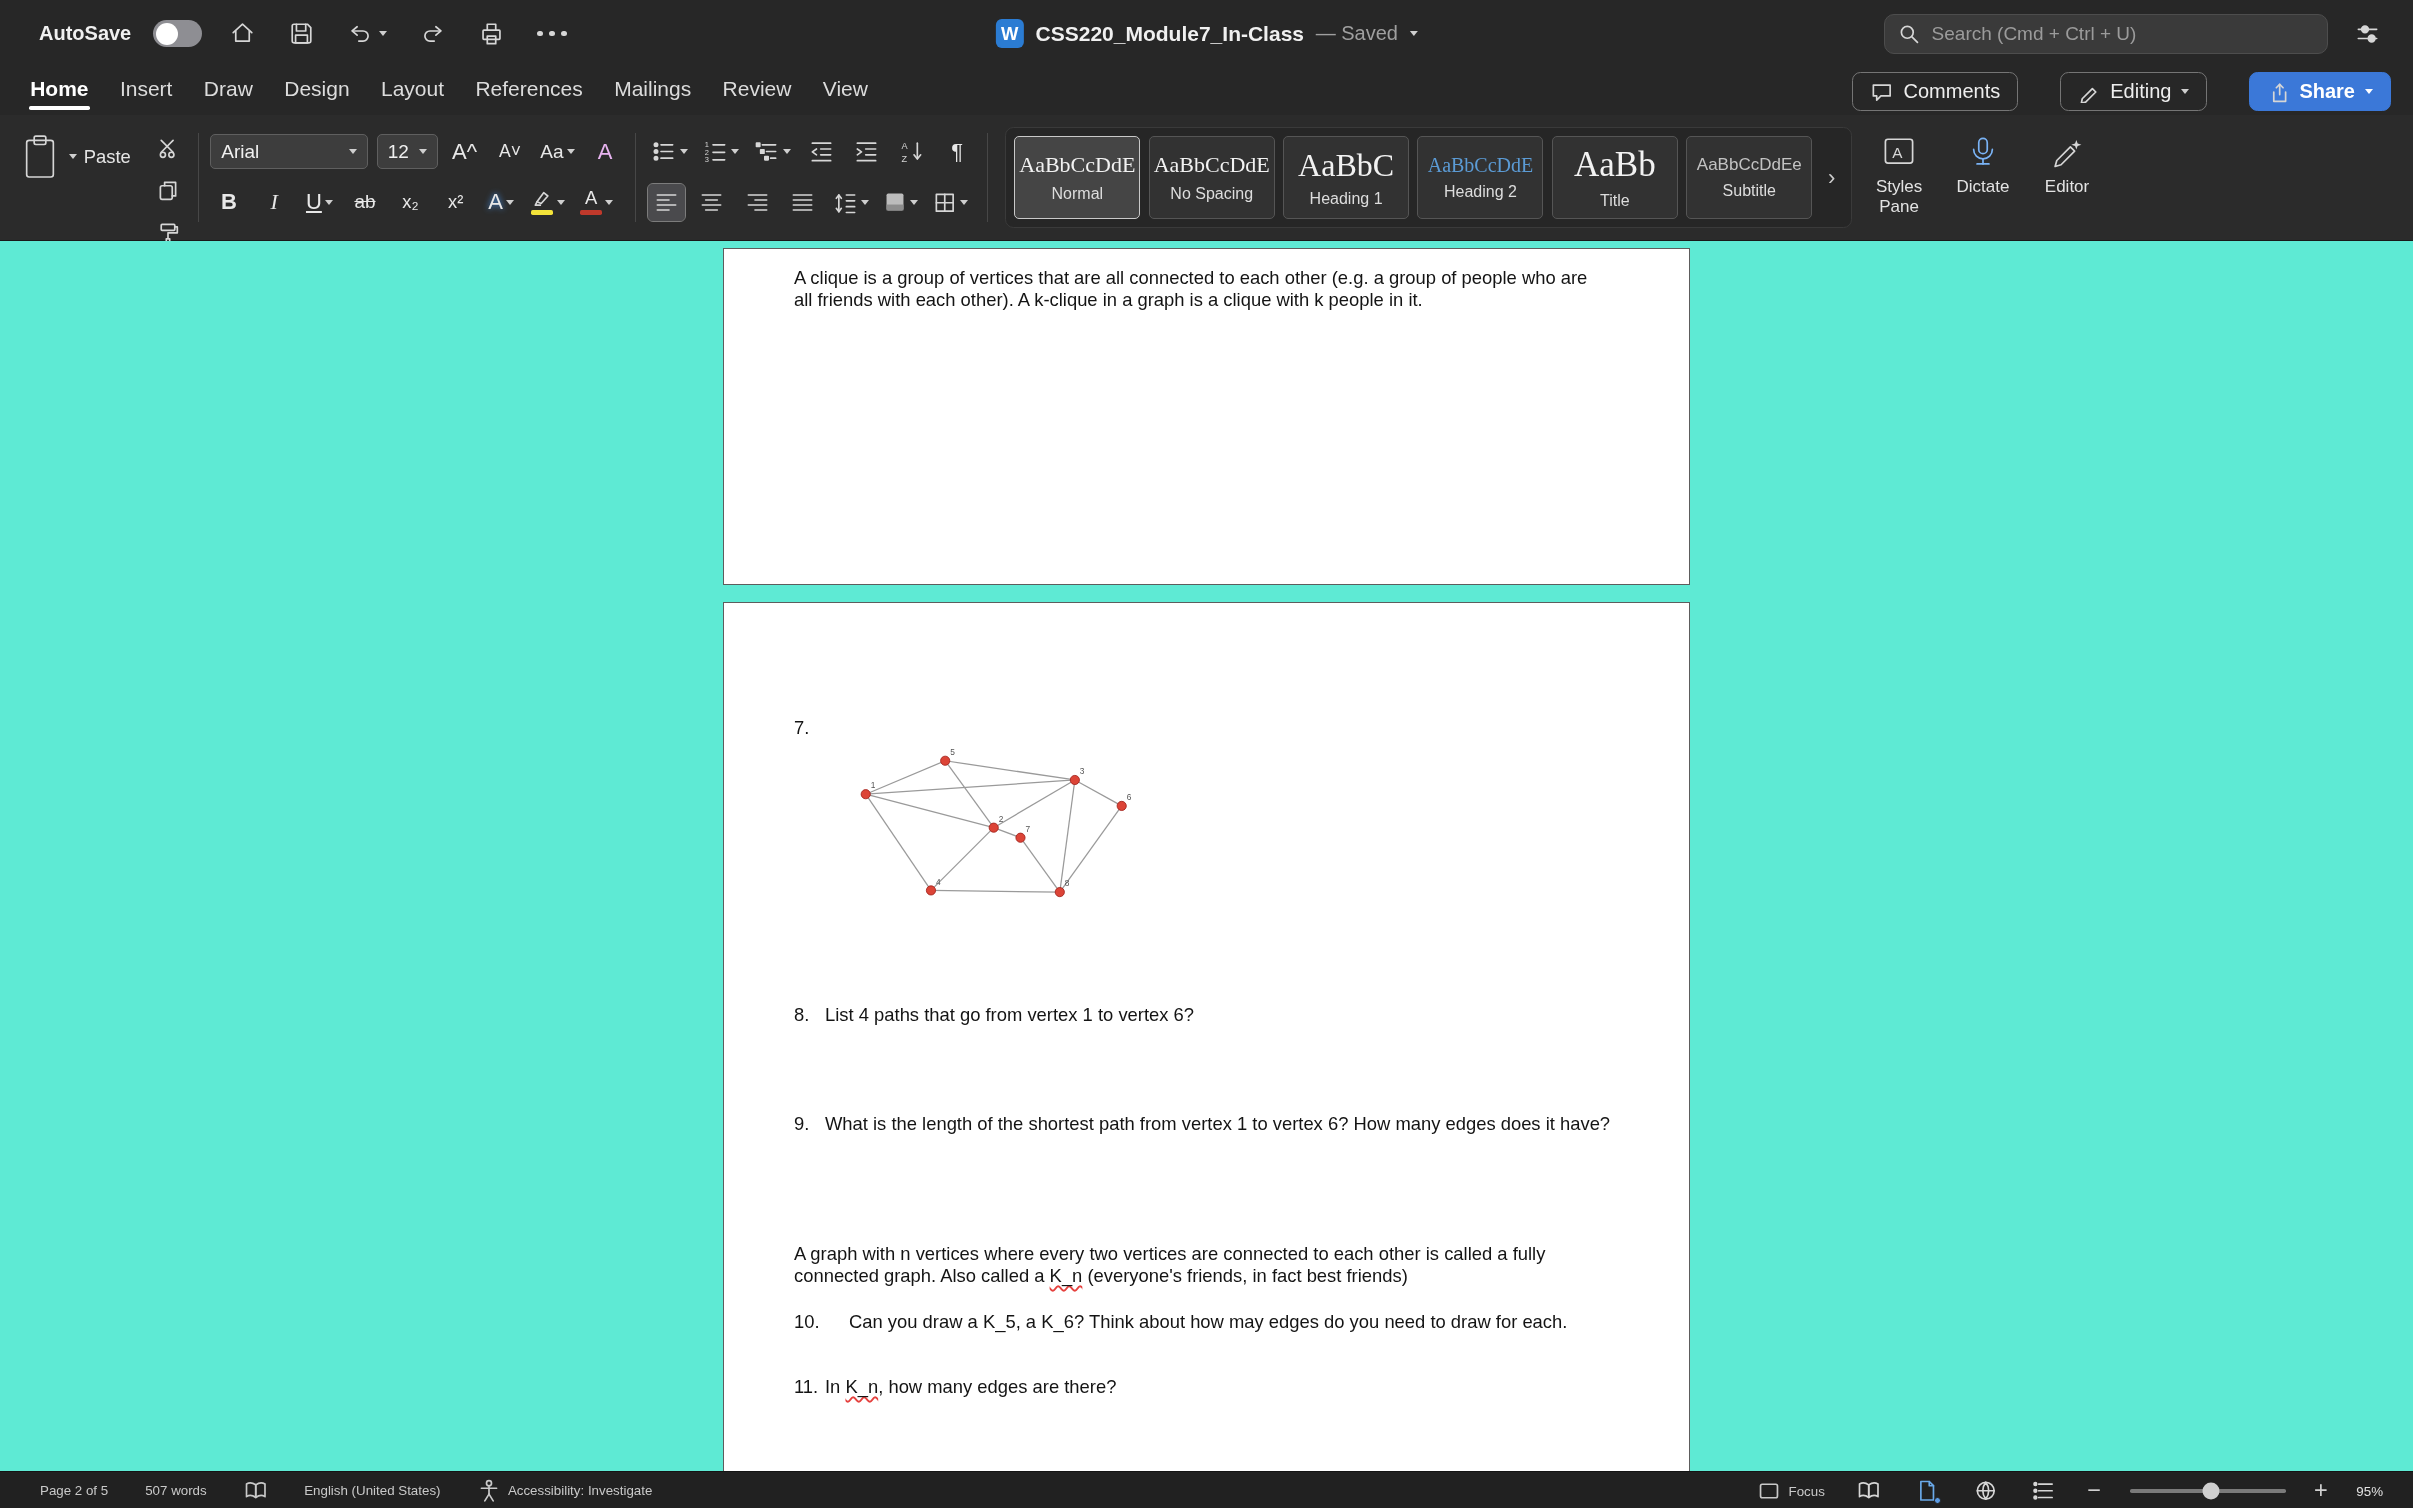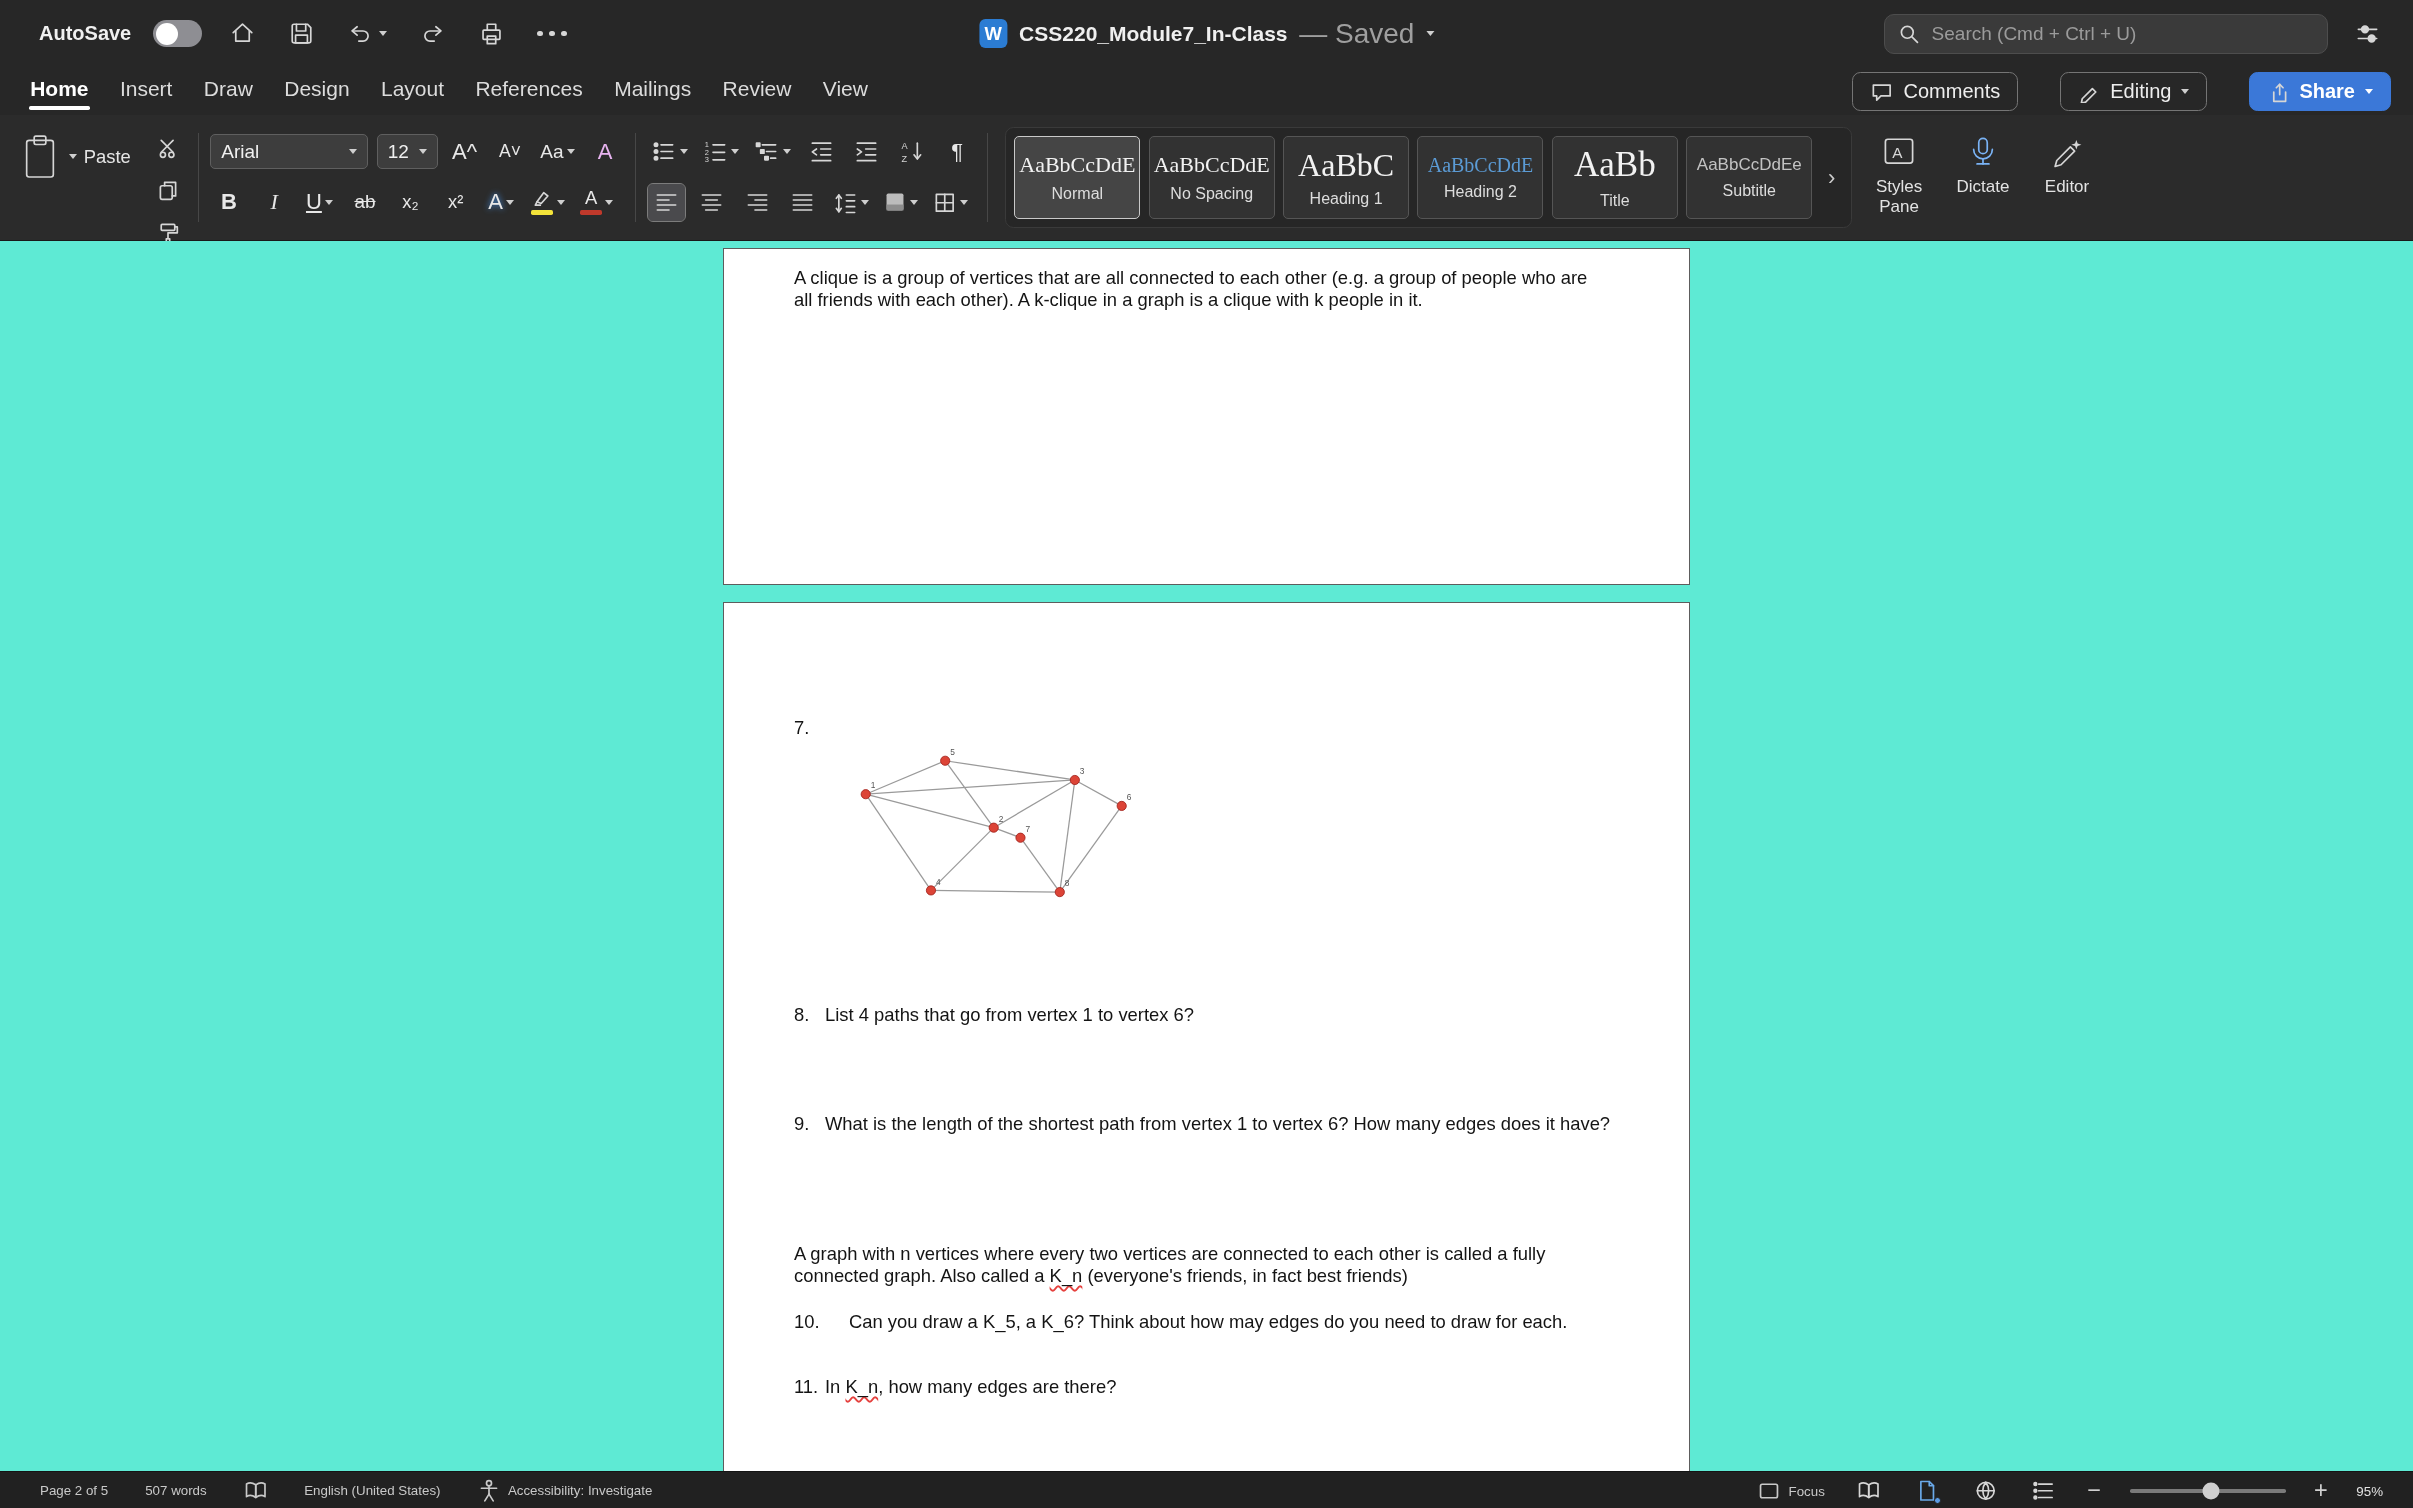--- a/index.html
+++ b/index.html
@@ -23,21 +23,21 @@
   .toggle .knob { position:absolute; left:2.5px; top:2.5px; width:22px; height:22px; border-radius:50%;
                   background:#ffffff; }
   .tbtn { display:flex; align-items:center; gap:5px; padding:5px; border-radius:6.7px; }
   .dots { display:flex; gap:5.9px; }
   .dots i { width:5.9px; height:5.9px; border-radius:50%; background:#d6d6d6; }
   .tb-center { position:absolute; left:50%; top:0; height:67px; transform:translateX(-50%);
                display:flex; align-items:center; gap:11.7px; }
   .word-logo { width:28.5px; height:28.5px; border-radius:5.9px; background:#2b7cd3; color:#fff;
                font-weight:700; font-size:18.4px; display:flex; align-items:center; justify-content:center; }
   .doc-title { font-size:21px; color:#f0f0f0; font-weight:700; }
-  .doc-status { font-size:28px; color:#9f9f9f; font-weight:400; }
+  .doc-status { font-size:20px; color:#9f9f9f; font-weight:400; }
   .tb-right { position:absolute; right:0; top:0; height:67px; display:flex; align-items:center;
               gap:22px; padding-right:28.5px; }
   .searchbox { width:444px; height:40px; border-radius:10px; background:#3a3a3a; border:0.8px solid #4d4d4d;
                display:flex; align-items:center; gap:11.7px; padding:0 13.4px; color:#9b9b9b; font-size:19px; }
 
   
   .tabrow { position:absolute; left:0; top:67px; width:2413px; height:48px; background:#272727;
             display:flex; align-items:center; }
   .tabs { display:flex; align-items:center; gap:28px; padding-left:28.5px; }
   .tab { font-size:21px; color:#dcdcdc; position:relative; padding:8.4px 1.7px 11.7px 1.7px; }

